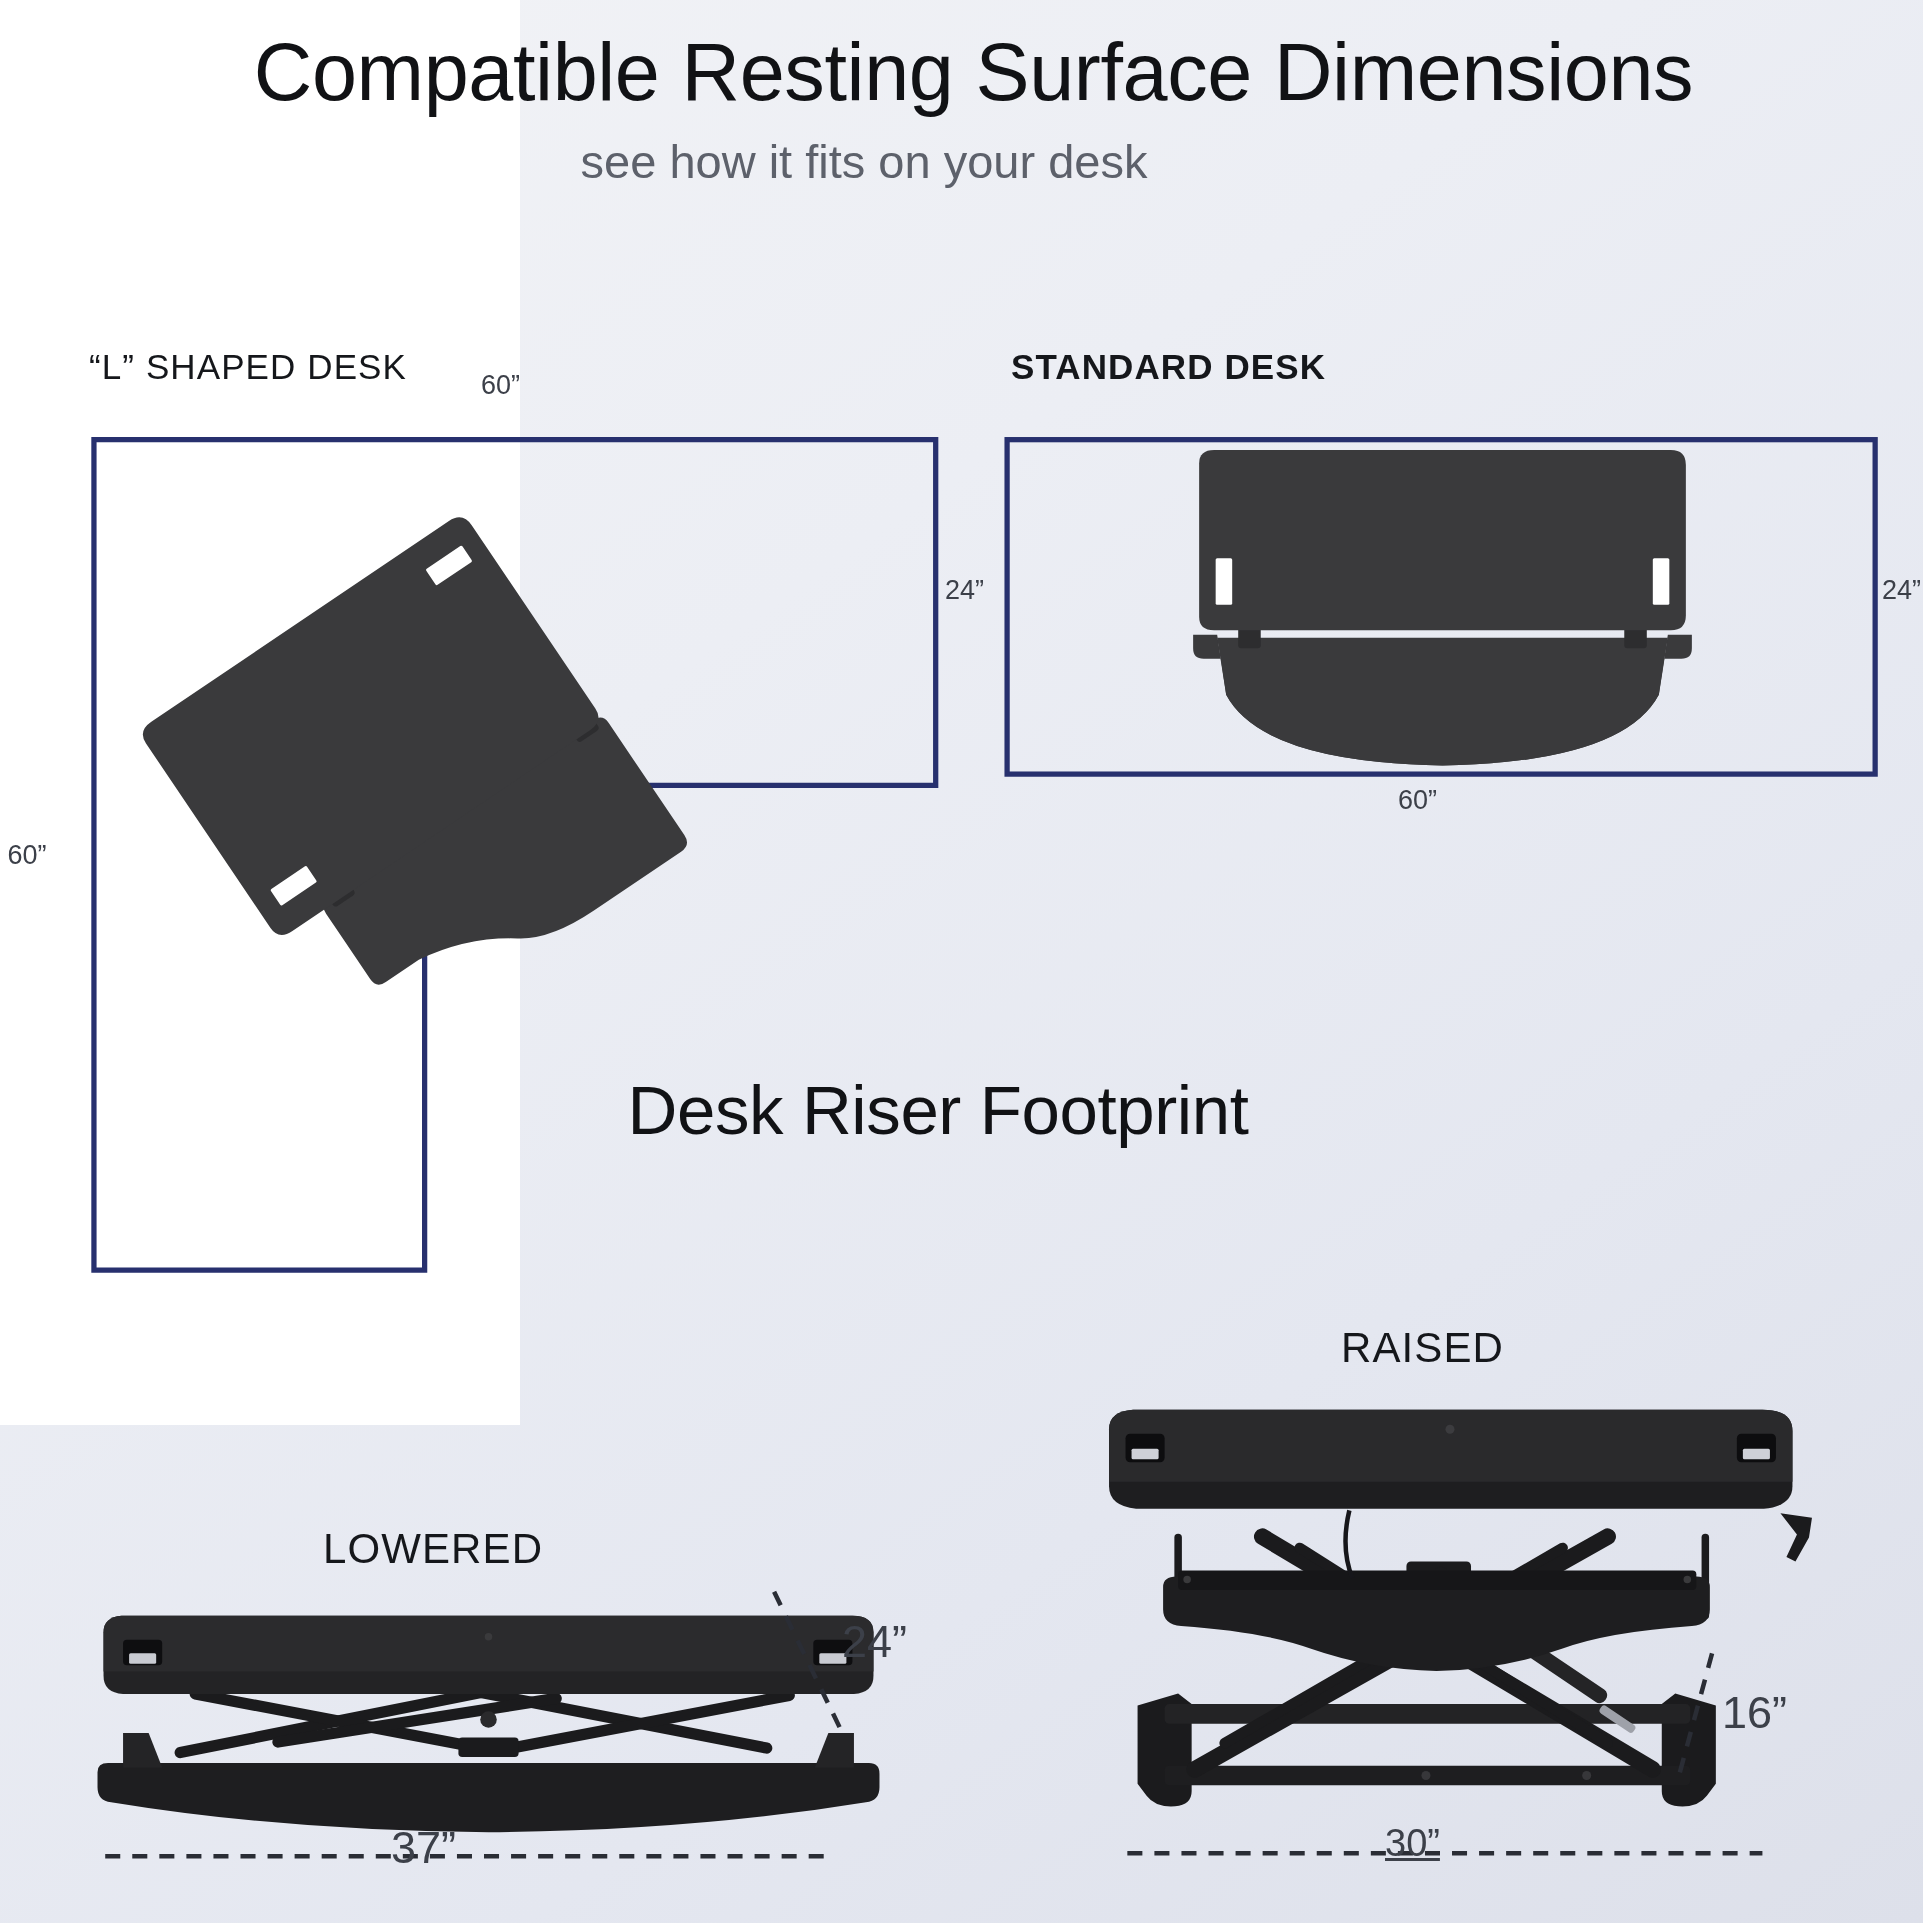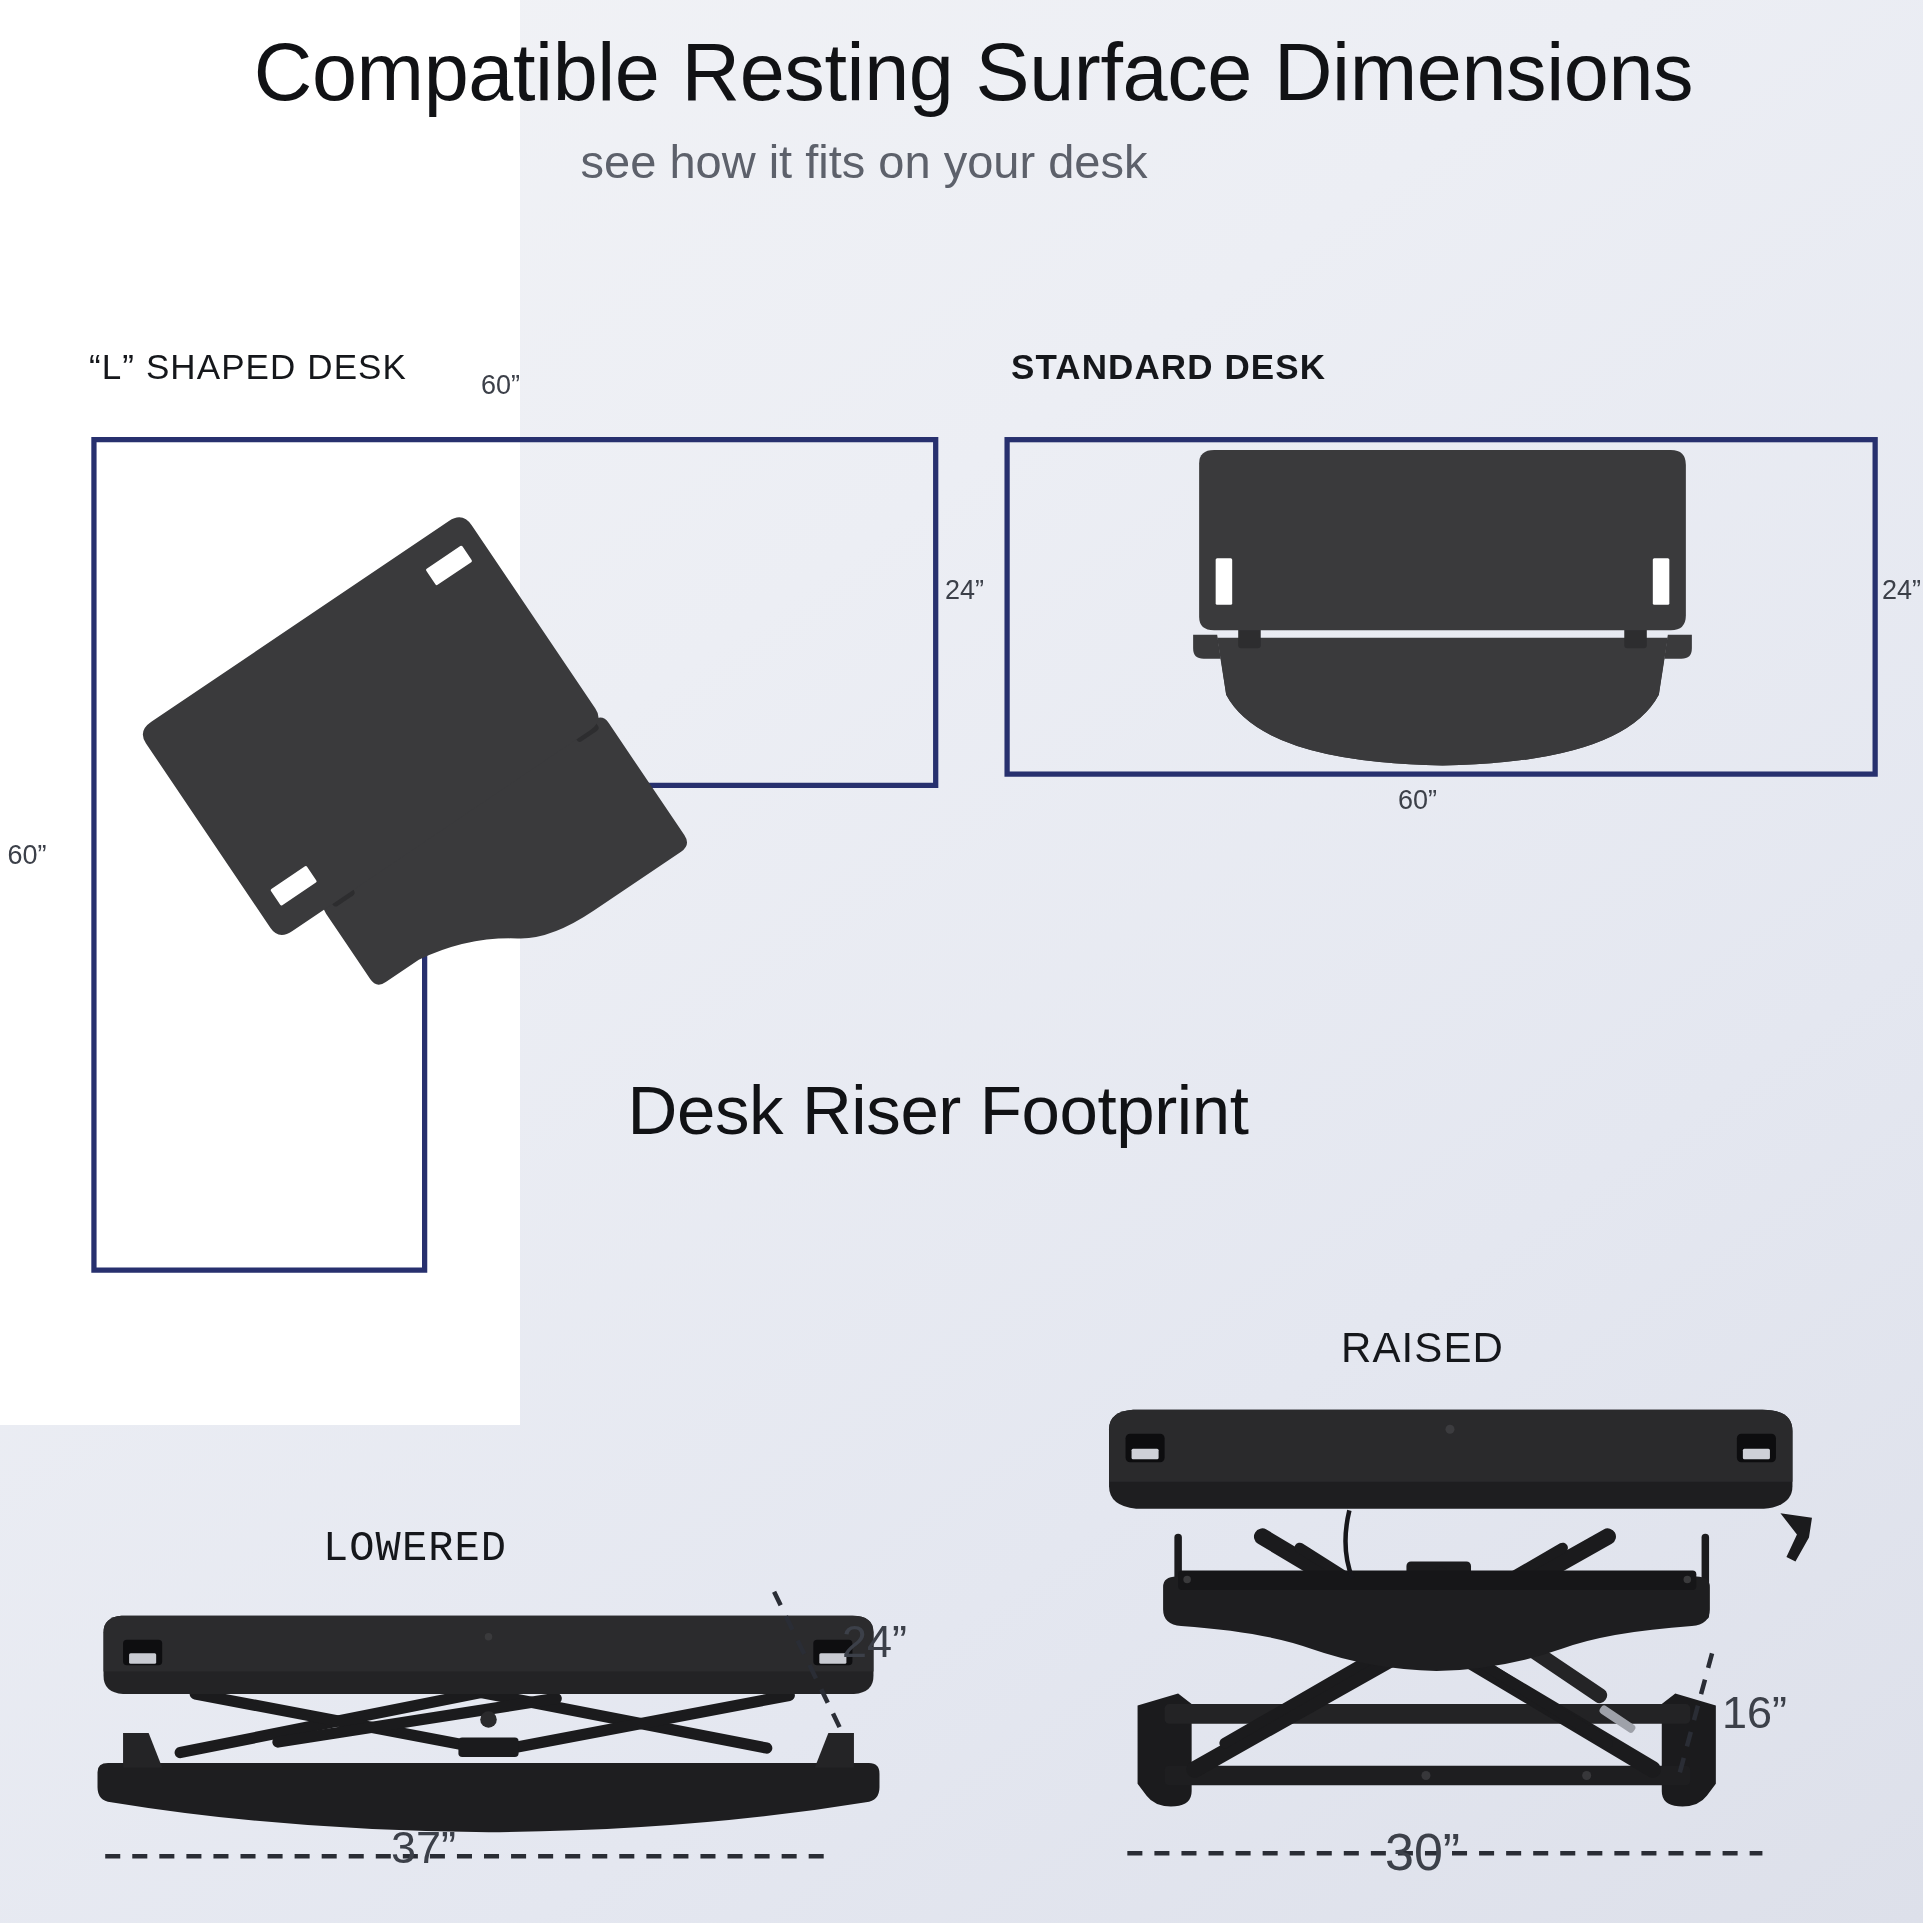--- a/index.html
+++ b/index.html
@@ -49,37 +49,37 @@
   }
 
   
   .cap-label {
     position: absolute;
     font-size: 35px; font-weight: 400; color: #15171b;
     letter-spacing: 1.1px; white-space: nowrap;
   }
   #lbl-lshape { left: 89px; top: 347px; }
   #lbl-standard { left: 1011px; top: 347px; font-weight: bold; }
-  #lbl-lowered { left: 323px; top: 1525px; font-size: 42px; font-family: Liberation Mono, monospace; }
+  #lbl-lowered { left: 323px; top: 1525px; font-size: 42px; }
   #lbl-raised  { left: 1317px; top: 1324px; font-size: 42px; margin-left: 24px; }
 
   
   .dim {
     position: absolute;
     font-size: 27px; font-weight: 300; color: #3c4049;
     white-space: nowrap;
   }
   #dim-l-top   { left: 481px;  top: 370px; }
   #dim-l-left  { left: 7.5px;   top: 840px; }
   #dim-s-left  { left: 945px; top: 575px; }
   #dim-s-right { left: 1882px; top: 575px; }
   #dim-s-bot   { left: 1398px; top: 785px; }
   #dim-low-w   { left: 391px;  top: 1822px; font-size: 45px; }
   #dim-low-d   { left: 842px; top: 1616px; font-size: 45px; }
-  #dim-rai-w   { left: 1385px; top: 1822px; font-size: 52px; }
+  #dim-rai-w   { left: 1385px; top: 1822px; font-size: 38px; text-decoration: underline; }
   #dim-rai-h   { left: 1722px; top: 1687px; font-size: 45px; }
 
   
   .outline-svg { position: absolute; left: 0; top: 0; pointer-events: none; }
 
   
   .art { position: absolute; }
 </style>
 </head>
 <body>

